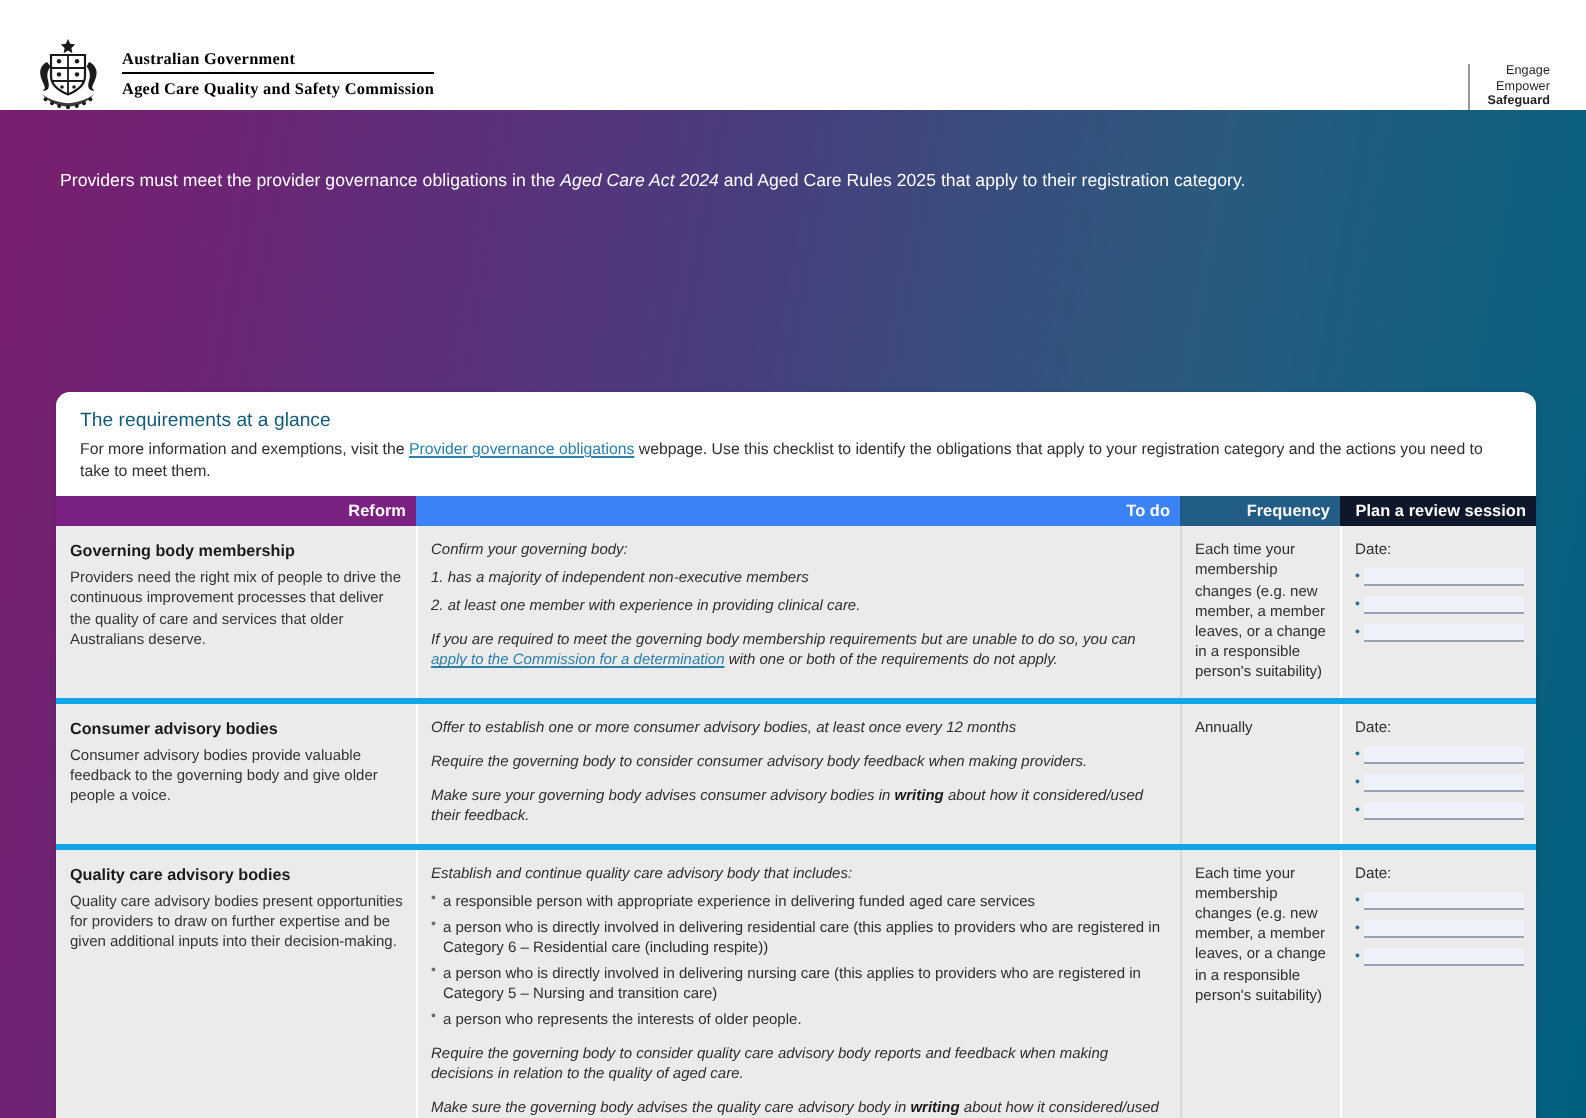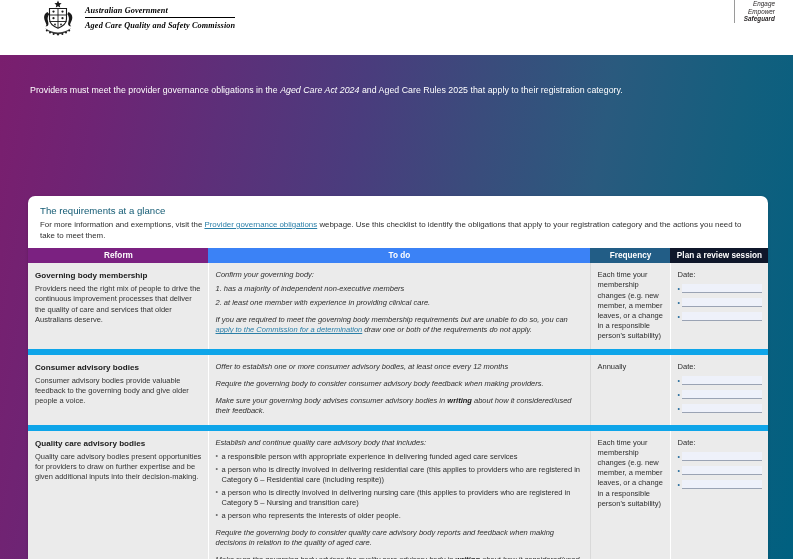--- a/index.html
+++ b/index.html
@@ -11,24 +11,23 @@
     font-family: "Liberation Sans", sans-serif;
     background: #ffffff;
   }
 
   
   .topbar {
     position: relative;
     height: 55px;
     background: #ffffff;
     display: flex;
-    align-items: flex-start;
+    align-items: flex-end;
     justify-content: space-between;
-    padding: 0 18px 0 38px;
-    font-style: italic;
+    padding: 0 18px 0 14px;
   }
   .gov-lockup {
     display: flex;
     align-items: center;
     gap: 7px;
   }
   .crest { width: 40px; height: 36px; flex: 0 0 auto; }
   .gov-words { display: flex; flex-direction: column; }
   .gov-line1 {
     font-family: "Liberation Serif", serif;
@@ -130,21 +129,21 @@
   
   table.checklist {
     width: 100%;
     border-collapse: collapse;
     table-layout: fixed;
   }
   table.checklist thead th {
     color: #ffffff;
     font-size: 8.2px;
     font-weight: bold;
-    text-align: center;
+    text-align: right;
     padding: 3px 5px 3px 6px;
     height: 13px;
     vertical-align: middle;
     letter-spacing: 0.03px;
   }
   .th-reform  { background: #7b2181; }
   .th-todo    { background: #3b82f6; }
   .th-freq    { background: #225d86; }
   .th-plan    { background: #0f172a; }
 
@@ -153,21 +152,21 @@
   col.c-todo   { width: 382px; }
   col.c-freq   { width: 80px; }
   col.c-plan   { width: 98px; }
 
   table.checklist td {
     vertical-align: top;
     font-size: 7.5px;
     line-height: 10px;
     color: #2e2e2e;
     background: #ebebeb;
-    border-bottom: 6px solid #0ea5e9;
+    border-bottom: 3px solid #0ea5e9;
     padding: 7px 6px 7px 7px;
   }
   td.cell-reform { border-right: 1.1px solid #ffffff; }
   td.cell-todo   { background: #f2f2f2; border-right: 1.1px solid #d9d9d9; }
   td.cell-freq   { border-right: 1.1px solid #ffffff; }
   td.cell-plan   { background: #ffffff; border-left: 1.1px solid #bfbfbf; }
 
   .reform-title {
     font-weight: bold;
     font-size: 8.1px;
@@ -316,21 +315,21 @@
         <tr>
           <td class="cell-reform">
             <div class="reform-title">Governing body membership</div>
             <div class="reform-desc">Providers need the right mix of people to drive the continuous improvement processes that deliver the quality of care and services that older Australians deserve.</div>
           </td>
           <td class="cell-todo">
             <div class="todo-p todo-tight">Confirm your governing body:</div>
             <div class="todo-p todo-tight">1. has a majority of independent non-executive members</div>
             <div class="todo-p">2. at least one member with experience in providing clinical care.</div>
             <div class="todo-p">
-              <span>If you are required to meet the governing body membership requirements but are unable to do so, you can </span><a class="inline-link" href="#">apply to the Commission for a determination</a><span> draw one or both of the requirements do not apply.</span>
+              <span>If you are required to meet the governing body membership requirements but are unable to do so, you can </span><a class="inline-link" href="#">apply to the Commission for a determination</a><span> with one or both of the requirements do not apply.</span>
             </div>
           </td>
           <td class="cell-freq">
             <div class="freq-text">Each time your membership changes (e.g. new member, a member leaves, or a change in a responsible person's suitability)</div>
           </td>
           <td class="cell-plan">
             <div class="plan-label">Date:</div>
             <div class="plan-line">
               <span class="plan-dot">•</span>
               <span class="plan-field"></span>

